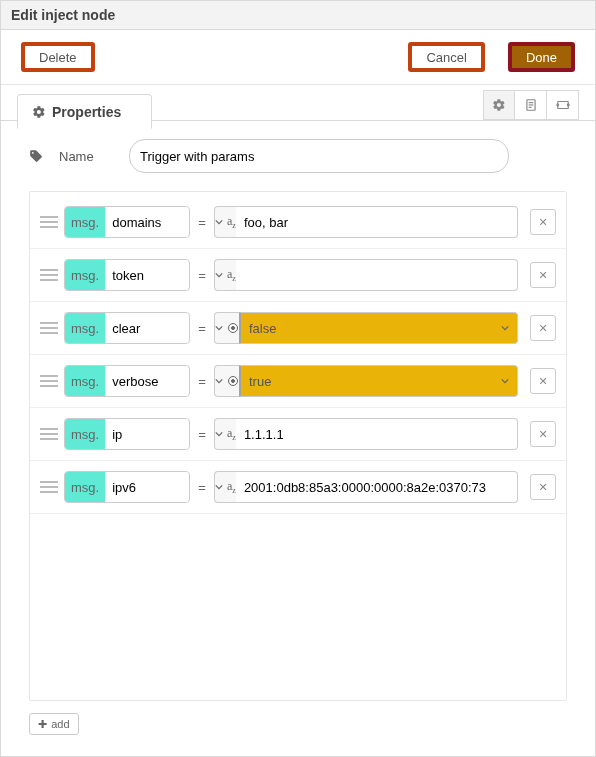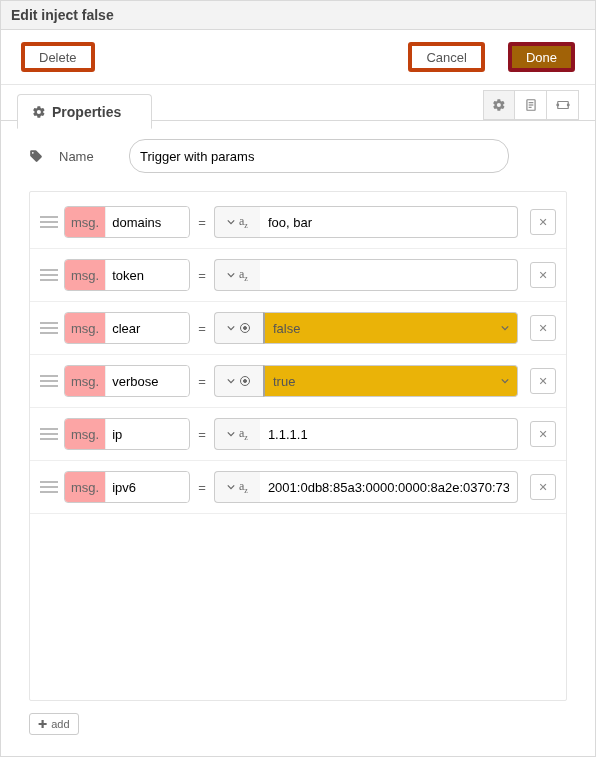--- a/index.html
+++ b/index.html
@@ -148,21 +148,21 @@
   .msg-box {
     display: inline-flex;
     align-items: center;
     border: 1px solid #ccc;
     border-radius: 4px;
     height: 32px;
     overflow: hidden;
     width: 126px;
   }
   .msg-prefix {
-    background: #fca5a5;
+    background: #5eead4;
     padding: 0 6px;
     height: 100%;
     display: inline-flex;
     align-items: center;
     color: #666;
     font-size: 13px;
     border-right: 1px solid #eee;
   }
   .msg-key {
     border: none;
@@ -175,21 +175,21 @@
   .eq {
     width: 12px;
     text-align: center;
     color: #666;
   }
   .type-btn {
     display: inline-flex;
     align-items: center;
     gap: 4px;
     height: 32px;
-    padding: 0 12px;
+    padding: 0 0;
     border: 1px solid #ccc;
     border-right: none;
     border-top-left-radius: 4px;
     border-bottom-left-radius: 4px;
     background: #f7f7f7;
     cursor: pointer;
     font-size: 11px;
     color: #666;
   }
   .value-input {
@@ -247,21 +247,21 @@
     cursor: pointer;
   }
   svg { display: block; }
 </style>
 </head>
 <body>
 
 
 
 
-<div class="header">Edit inject false</div>
+<div class="header">Edit inject node</div>
 
 
 <div class="action-bar">
   <button class="btn">Delete</button>
   <div class="right-buttons">
     <button class="btn">Cancel</button>
     <button class="btn btn-primary">Done</button>
   </div>
 </div>
 

